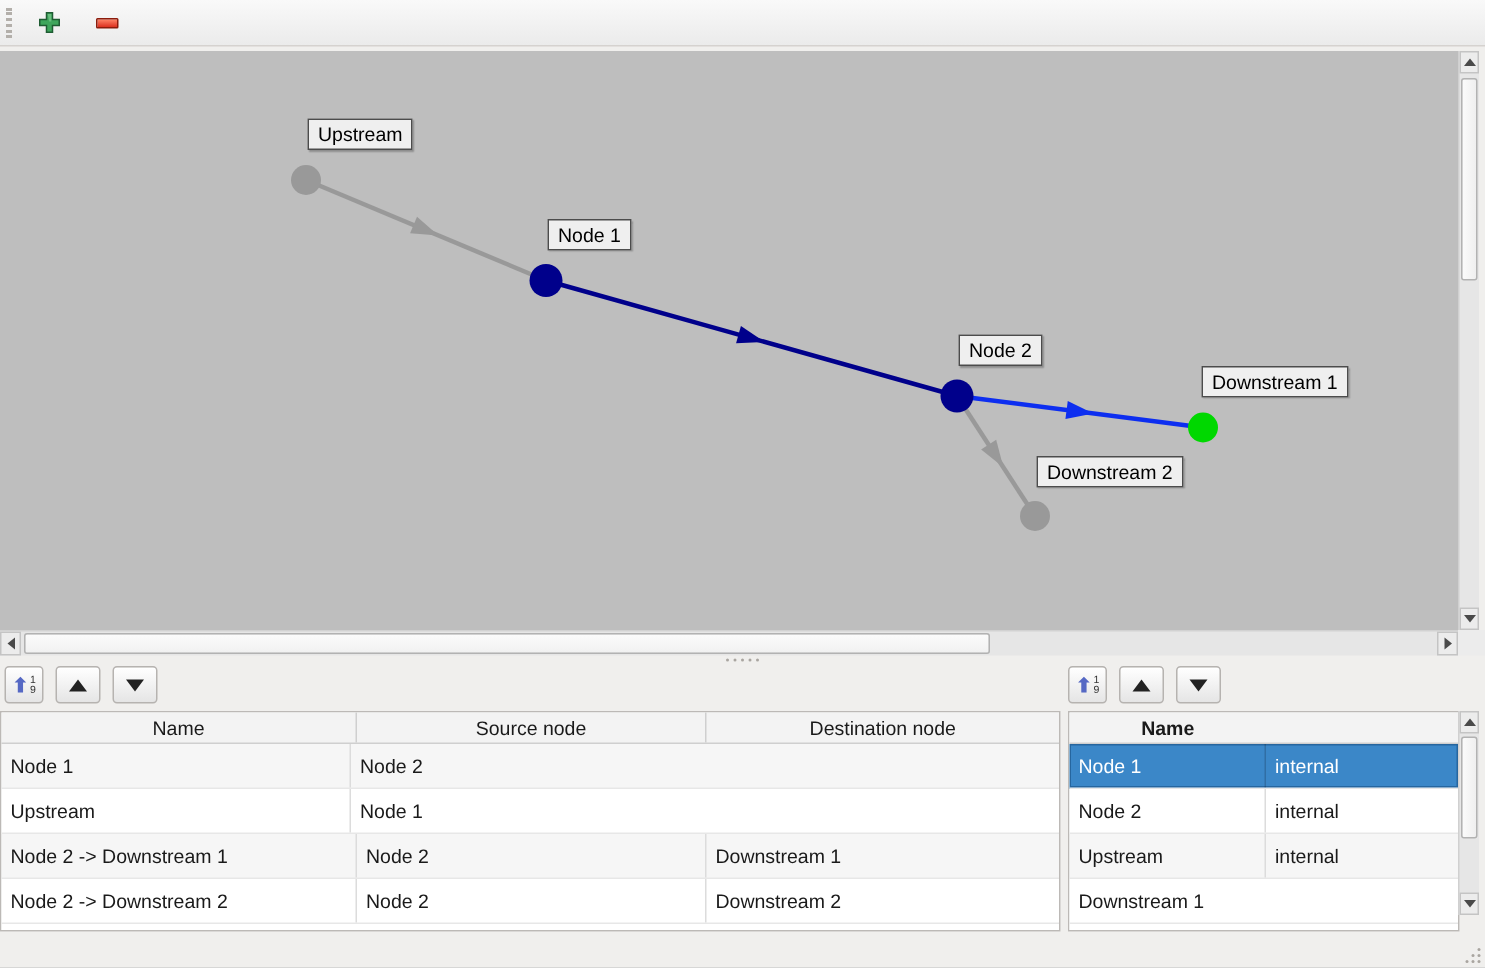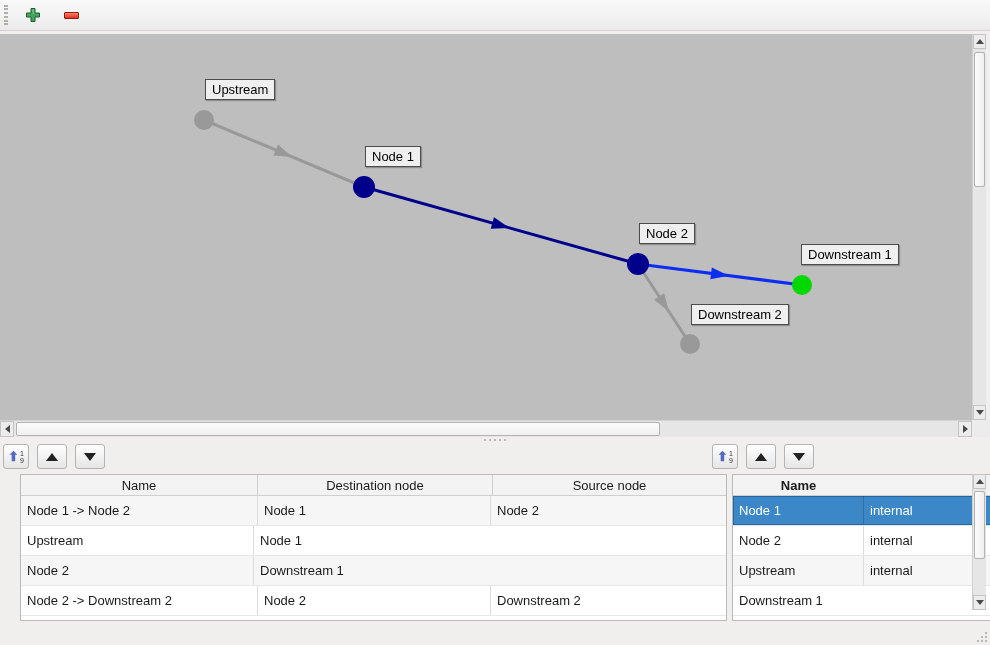--- a/index.html
+++ b/index.html
@@ -111,21 +111,20 @@
   .sort-icon { display:flex; align-items:center; line-height:1; }
   .sort-arrow { font-size:13px; font-weight:bold; color:#5568c4; }
   .sort-digits { display:flex; flex-direction:column; font-size:7px; line-height:7px; color:#333; margin-left:1px; }
   .tri-up-lg   { border-left:6px solid transparent; border-right:6px solid transparent; border-bottom:8px solid #222; }
   .tri-down-lg { border-left:6px solid transparent; border-right:6px solid transparent; border-top:8px solid #222; }
 
   
   .table {
     position:absolute; top:474px; background:#fff;
     border:1px solid #bcb9b6;
-    margin-left:20px;
   }
   .table-edges { left:0; width:707px; height:147px; }
   .table-nodes { left:712px; width:261px; height:147px; }
   .thead { display:flex; height:21px; background:#f3f3f3; border-bottom:1px solid #cfcfcf; }
   .th {
     display:flex; align-items:center; justify-content:center;
     font-size:13px; border-right:1px solid #cfcfcf; overflow:hidden;
   }
   .th:last-child { border-right:none; }
   .table-nodes .th { font-weight:bold; }
@@ -266,33 +265,33 @@
     <i class="tri tri-up-lg"></i>
   </button>
   <button class="pt-btn pt-btn-move">
     <i class="tri tri-down-lg"></i>
   </button>
 </div>
 
 <div class="table table-edges">
   <div class="thead">
     <div class="th col-e1">Name</div>
+    <div class="th col-e2">Source node</div>
     <div class="th col-e3">Destination node</div>
-    <div class="th col-e2">Source node</div>
-  </div>
-  <div class="trow">
-    <div class="td col-e1">Node 1 -&gt; Node 2</div>
+  </div>
+  <div class="trow">
     <div class="td col-e2">Node 1</div>
     <div class="td col-e3">Node 2</div>
   </div>
   <div class="trow">
     <div class="td col-e2">Upstream</div>
     <div class="td col-e3">Node 1</div>
   </div>
   <div class="trow">
+    <div class="td col-e1">Node 2 -&gt; Downstream 1</div>
     <div class="td col-e2">Node 2</div>
     <div class="td col-e3">Downstream 1</div>
   </div>
   <div class="trow">
     <div class="td col-e1">Node 2 -&gt; Downstream 2</div>
     <div class="td col-e2">Node 2</div>
     <div class="td col-e3">Downstream 2</div>
   </div>
   <div class="trow-empty"></div>
 </div>

